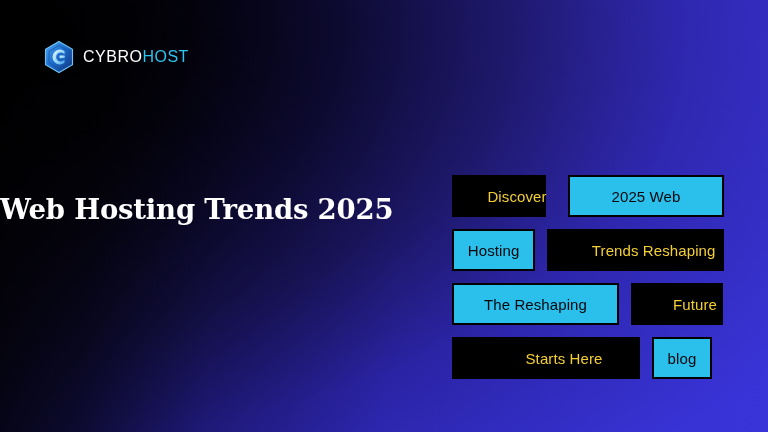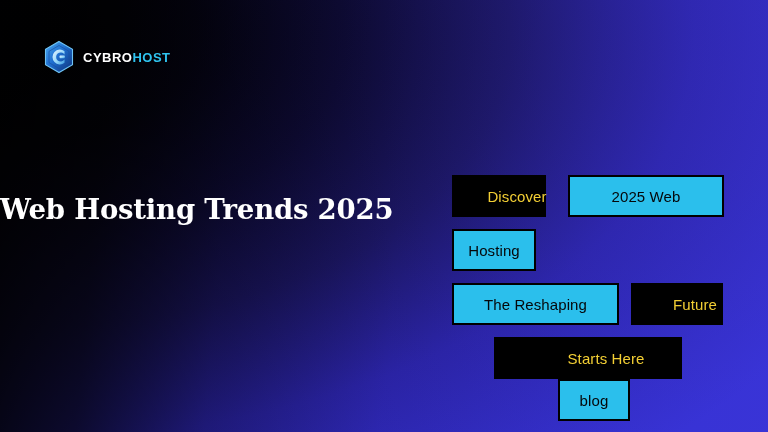--- a/index.html
+++ b/index.html
@@ -36,22 +36,22 @@
   .logo {
     position: absolute;
     left: 42px;
     top: 40px;
     display: flex;
     align-items: center;
     gap: 7px;
   }
   .logo-mark { width: 34px; height: 34px; display: block; }
   .logo-text {
-    font-size: 13px;
-    font-weight: 700;
+    font-size: 16px;
+    font-weight: 400;
     letter-spacing: 0.5px;
     line-height: 1;
     white-space: nowrap;
   }
   .logo-text .p1 { color: #ffffff; }
   .logo-text .p2 { color: #2fc3ef; }
 
   
   .headline {
     position: absolute;
@@ -86,21 +86,21 @@
     position: absolute;
     left: 452px;
     top: 111px;
     width: 272px;
   }
   .tag-row {
     display: flex;
     align-items: center;
     margin-bottom: 12px;
   }
-  .tag-row:last-child { margin-bottom: 0; flex-direction: column; }
+  .tag-row:last-child { margin-bottom: 0; }
   .tag {
     height: 42px;
     box-sizing: border-box;
     display: flex;
     align-items: center;
     justify-content: center;
     font-size: 15px;
     font-weight: 400;
     letter-spacing: 0.1px;
     white-space: nowrap;
@@ -153,27 +153,28 @@
 
   <div class="tags">
 
     <div class="tag-row">
       <div class="tag dark" style="width: 94px;">Discover</div>
       <div class="tag light gap" style="width: 163px; margin-left: 22px;">2025 Web</div>
     </div>
 
     <div class="tag-row">
       <div class="tag light" style="width: 84px;">Hosting</div>
+      <div class="tag dark gap" style="width: 178px;">Trends Reshaping</div>
     </div>
 
     <div class="tag-row">
       <div class="tag light" style="width: 167px;">The Reshaping</div>
       <div class="tag dark gap" style="width: 92px;">Future</div>
     </div>
 
     <div class="tag-row">
       <div class="tag dark" style="width: 188px;">Starts Here</div>
-      <div class="tag light gap" style="width: 72px;">blog</div>
+      <div class="tag light gap" style="width: 60px;">blog</div>
     </div>
 
   </div>
 
 </div>
 
 </body></html>

